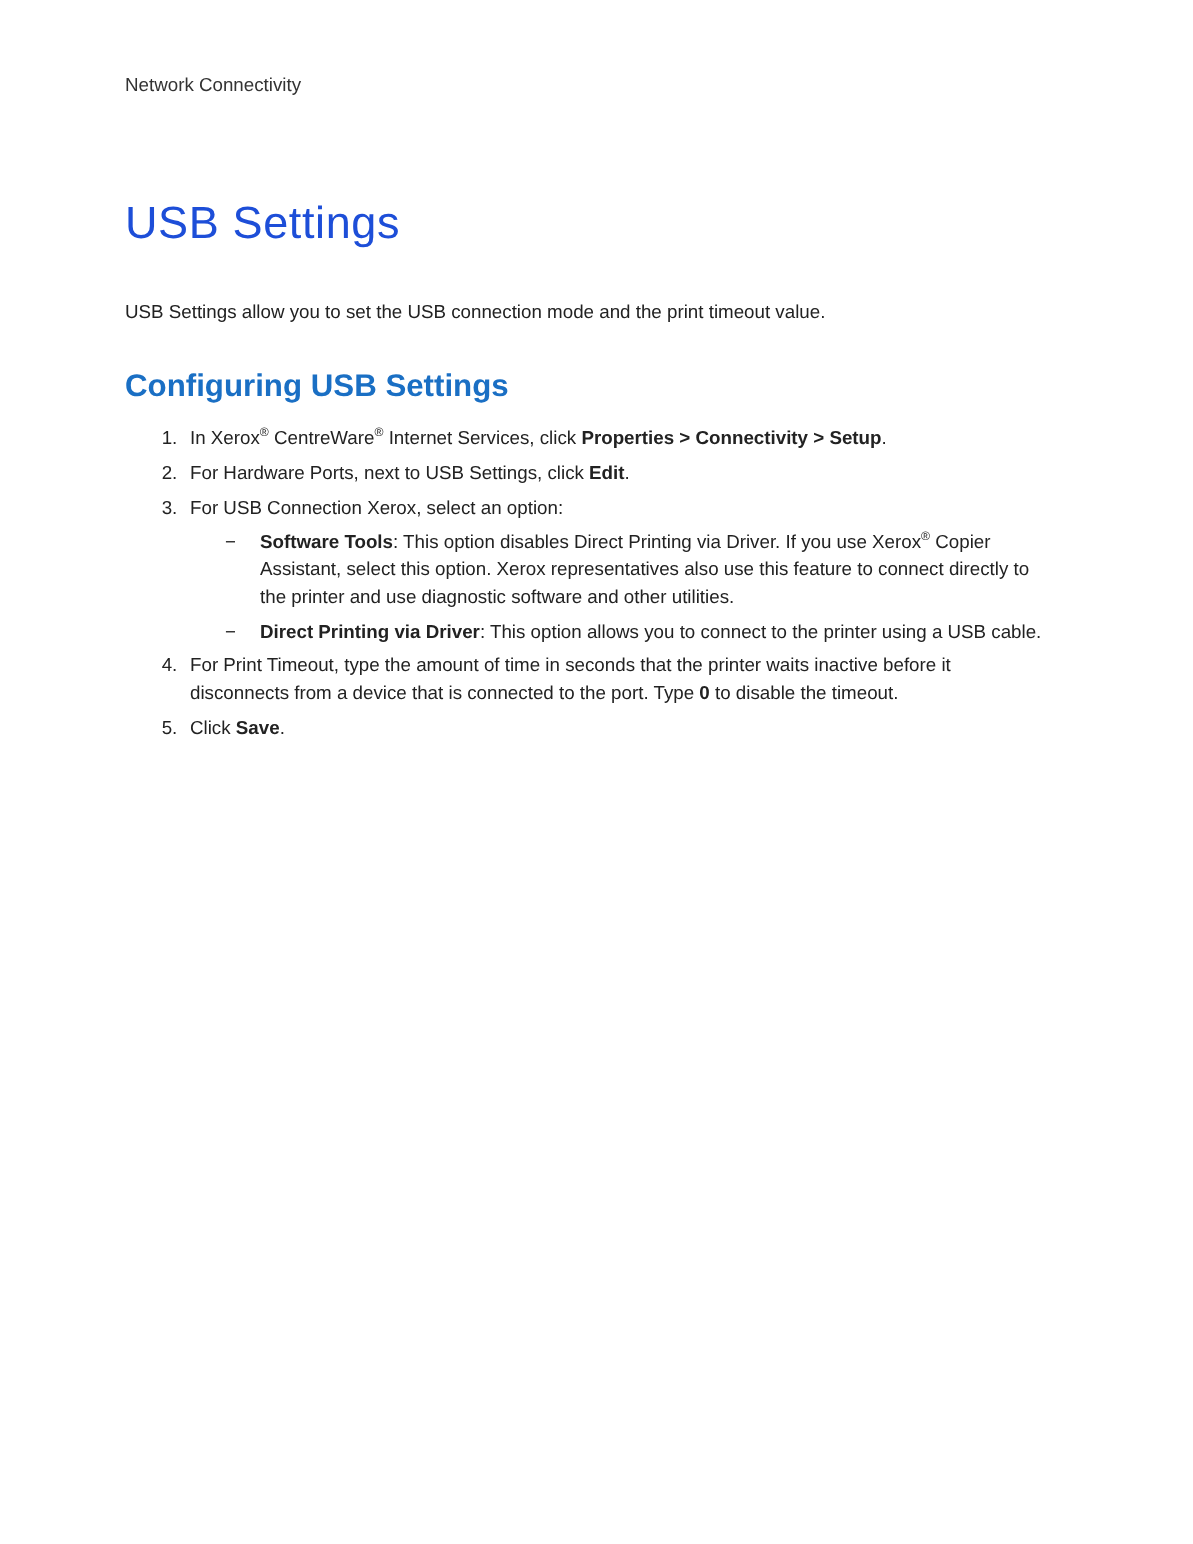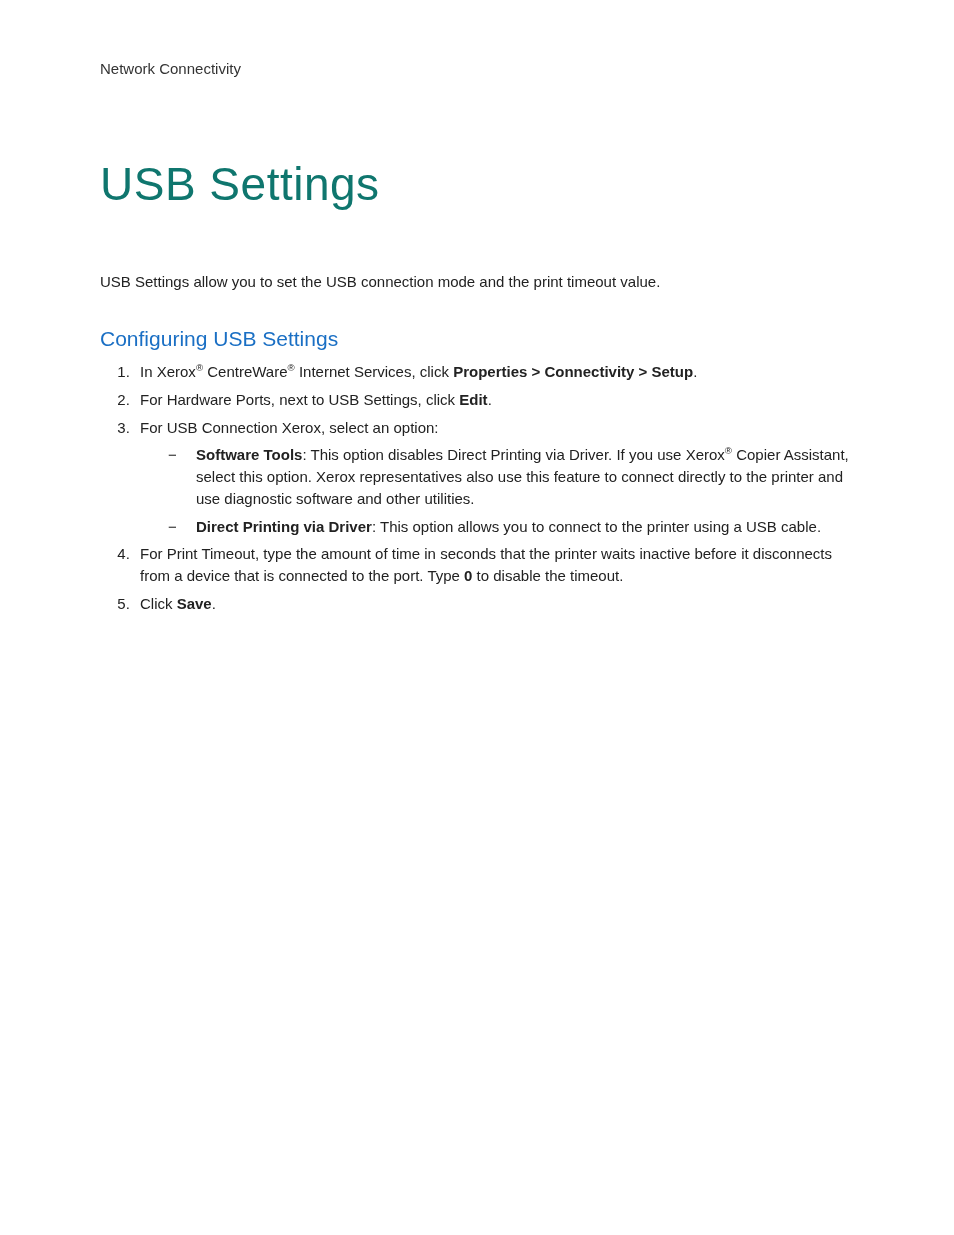--- a/index.html
+++ b/index.html
@@ -18,40 +18,40 @@
     box-sizing: border-box;
     height: 100%;
     position: relative;
   }
   .running-header {
     font-size: 15px;
     color: #333;
     margin-bottom: 80px;
   }
   h1.title {
-    font-size: 46px;
+    font-size: 36px;
     font-weight: 400;
-    color: #0f766e;
-    margin: 0 0 60px 0;
+    color: #1d4ed8;
+    margin: 0 0 40px 0;
     letter-spacing: 0.5px;
   }
   .intro {
     font-size: 15px;
     color: #222;
     margin-bottom: 35px;
     line-height: 1.4;
   }
   h2.subheading {
-    font-size: 21px;
-    font-weight: 400;
+    font-size: 25px;
+    font-weight: 700;
     color: #1a6fc4;
     margin: 0 0 10px 0;
   }
   ol.steps {
-    margin: 4px;
+    margin: 16px;
     padding-left: 30px;
     font-size: 15px;
     line-height: 1.45;
     color: #222;
   }
   ol.steps > li {
     padding-left: 6px;
     margin-bottom: 6px;
   }
   .sublist {

